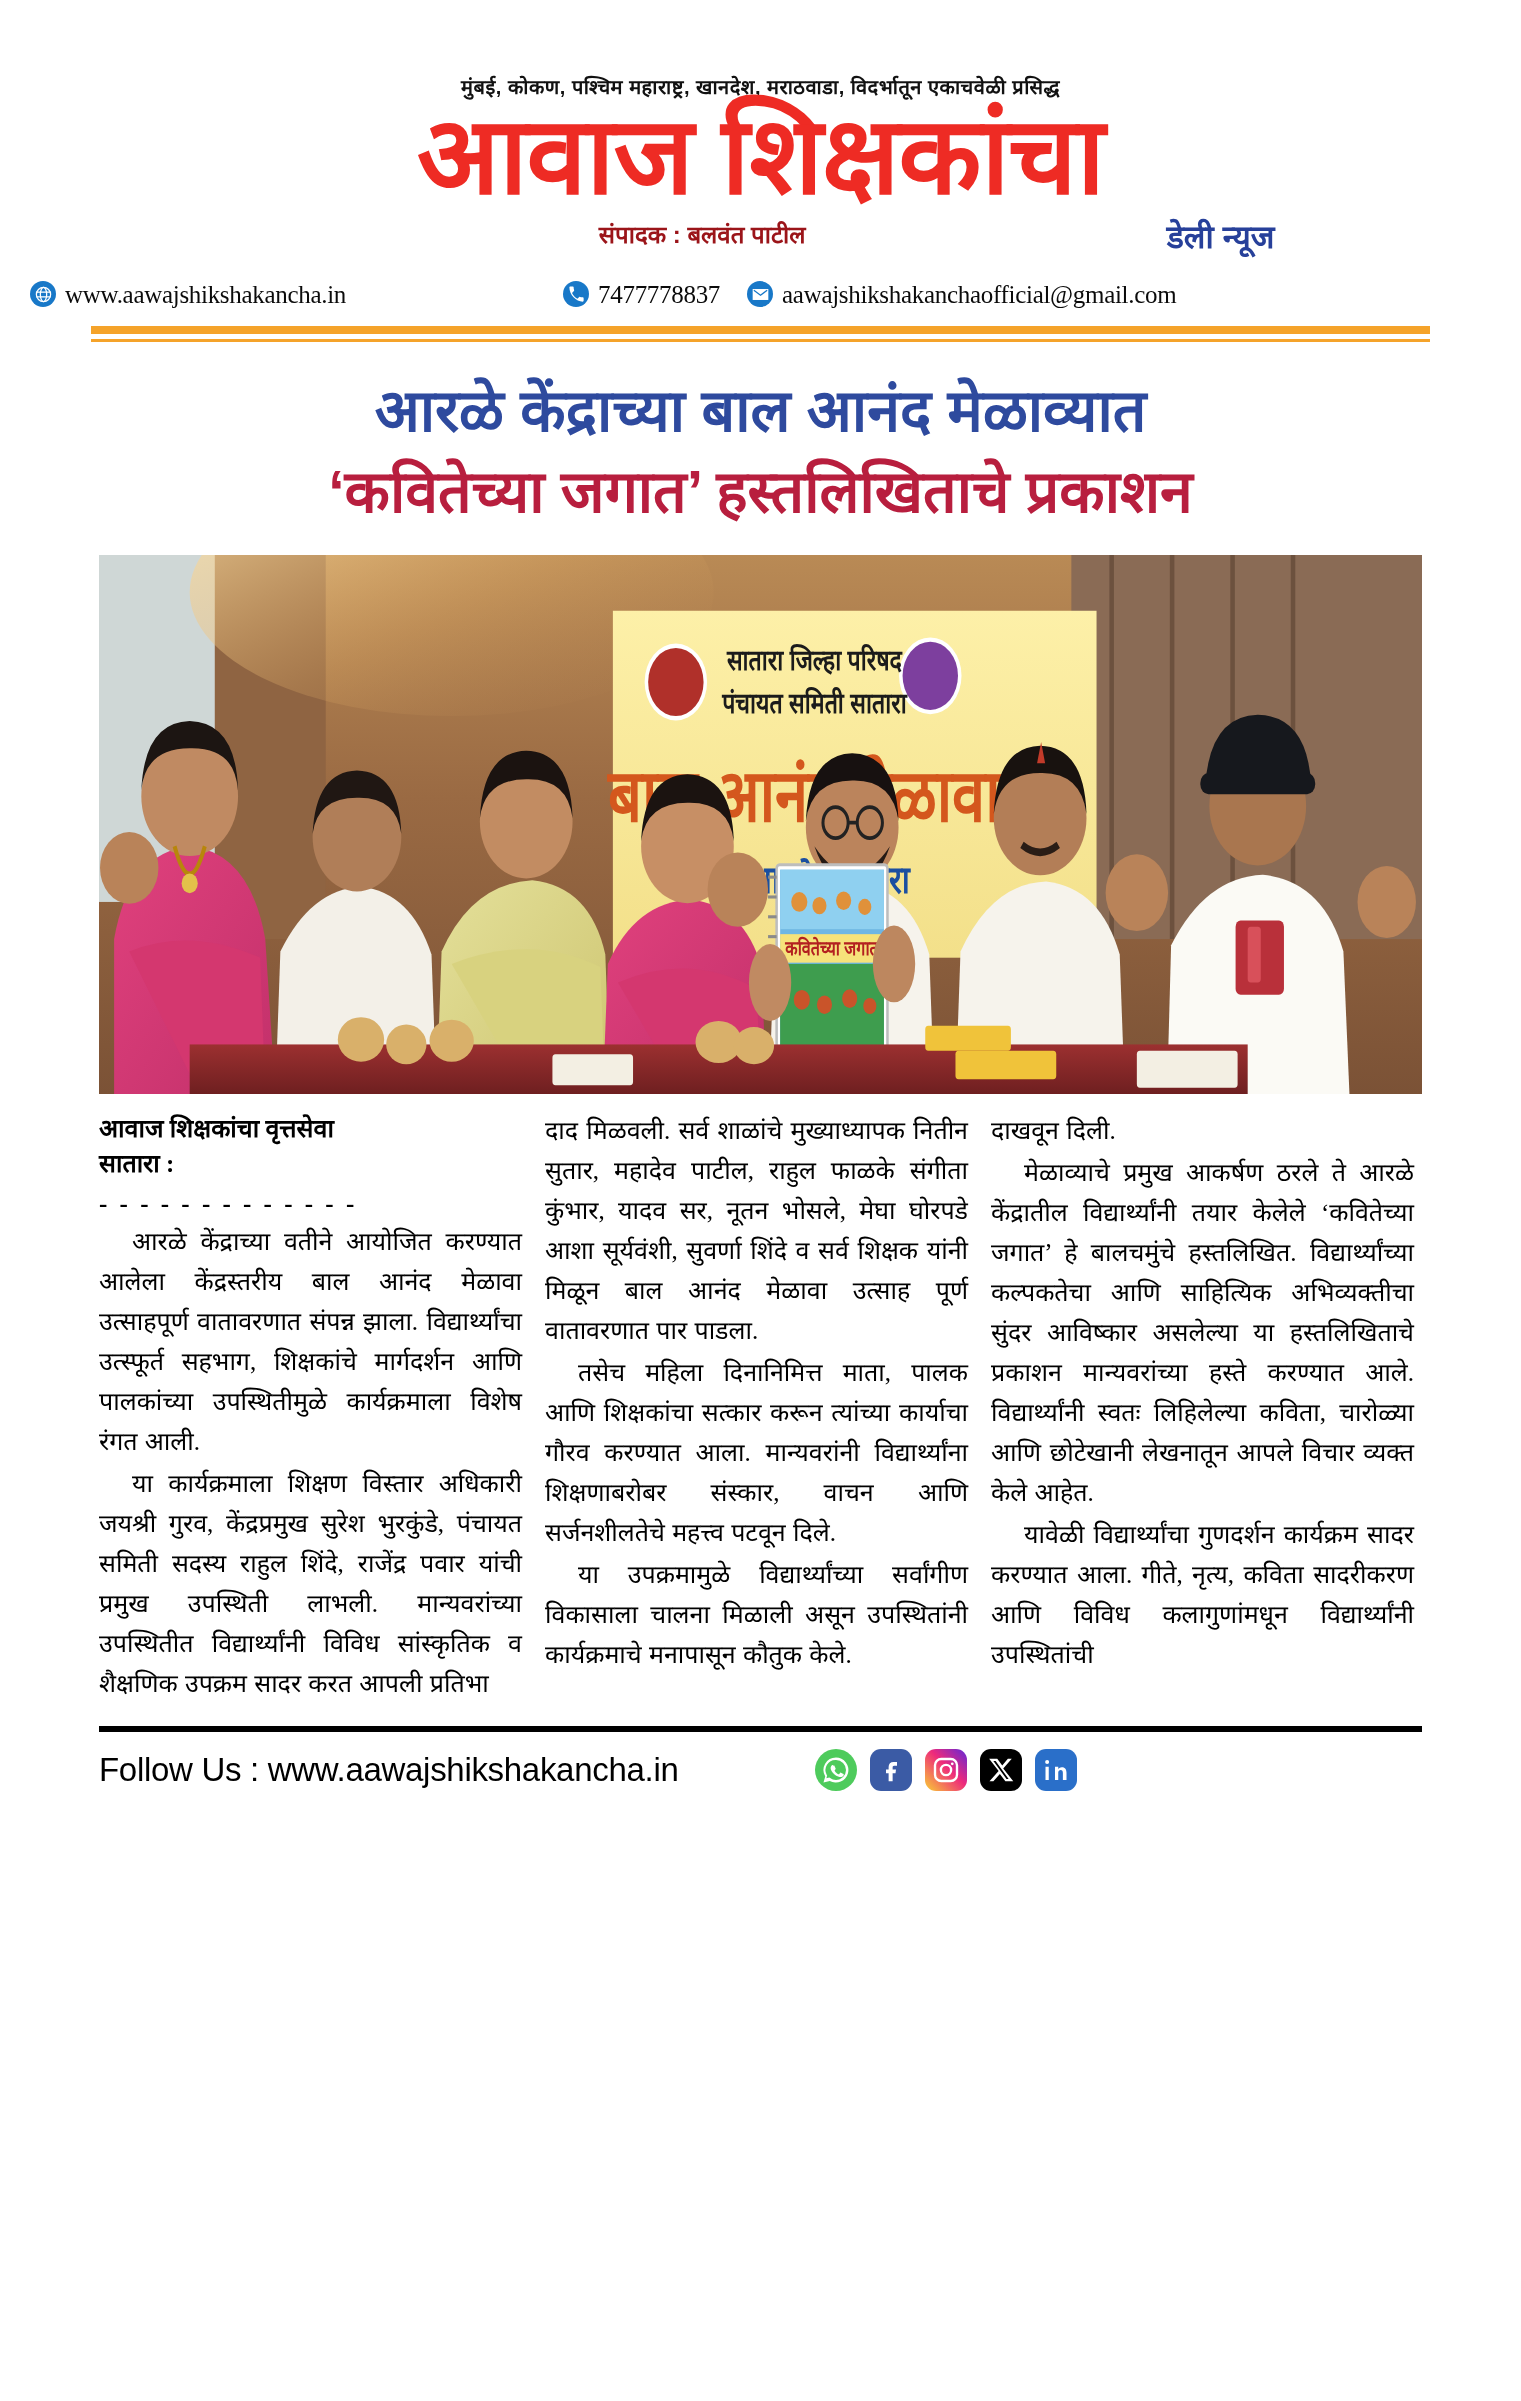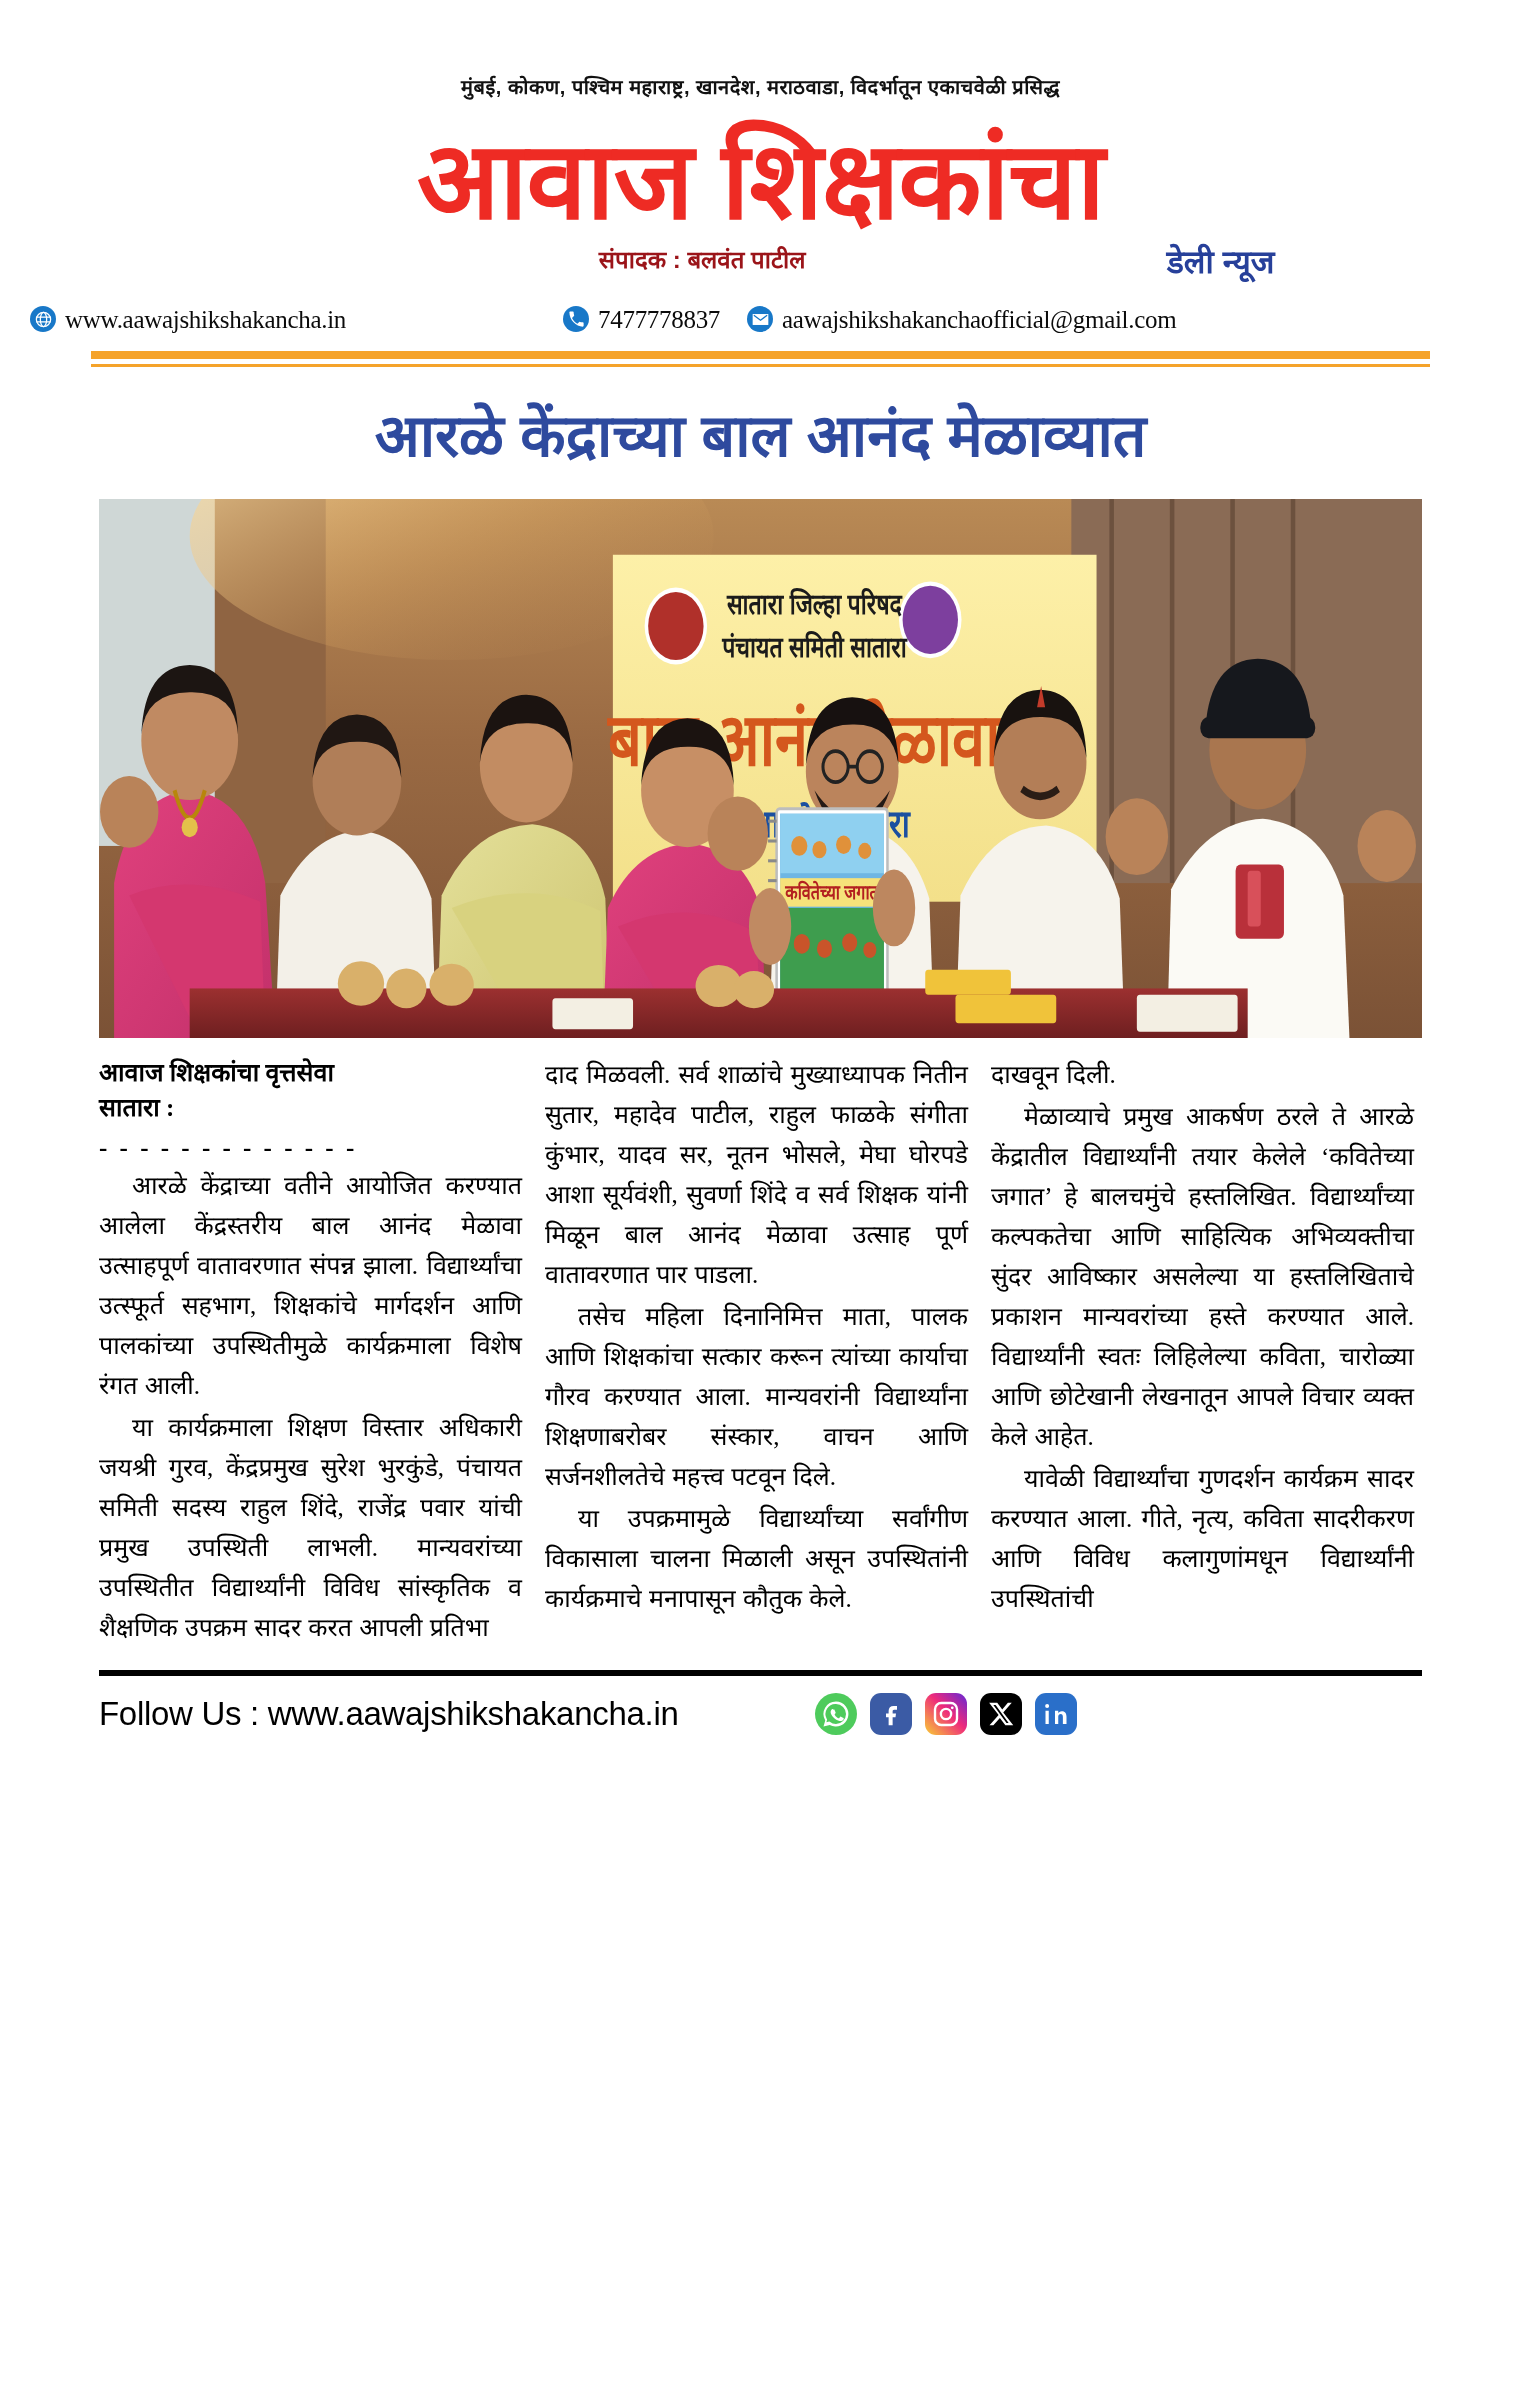--- a/index.html
+++ b/index.html
@@ -18,21 +18,21 @@
   .tagline {
     font-family: "Liberation Sans", "DejaVu Sans", sans-serif;
     font-weight: 700;
     font-size: 20px;
     color: #111111;
     letter-spacing: 0.5px;
     white-space: nowrap;
     line-height: 1.1;
   }
 
-  .title-block { position: relative; margin-top: 26px; text-align: center; }
+  .title-block { position: relative; margin-top: 1px; text-align: center; }
 
   .paper-title {
     font-family: "Liberation Sans", "DejaVu Sans", sans-serif;
     font-weight: 700;
     font-size: 108px;
     color: #ee2b24;
     line-height: 1.05;
     letter-spacing: -1px;
     white-space: nowrap;
   }
@@ -249,20 +249,21 @@
       </span>
       <span class="txt">aawajshikshakanchaofficial@gmail.com</span>
     </div>
   </div>
 
   <div class="rule-orange"></div>
   <div class="rule-thin"></div>
 
   <div class="headline">
     <div class="hl1">आरळे केंद्राच्या बाल आनंद मेळाव्यात</div>
+    <div class="hl2">‘कवितेच्या जगात’ हस्तलिखिताचे प्रकाशन</div>
   </div>
 
   <div class="photo-wrap">
     <svg class="photo-svg" viewBox="0 0 2626 870" preserveAspectRatio="none">
       <defs>
         <linearGradient id="bgWall" x1="0" y1="0" x2="0" y2="1">
           <stop offset="0%" stop-color="#b98a55"></stop>
           <stop offset="45%" stop-color="#9a6a43"></stop>
           <stop offset="100%" stop-color="#7b5236"></stop>
         </linearGradient>

